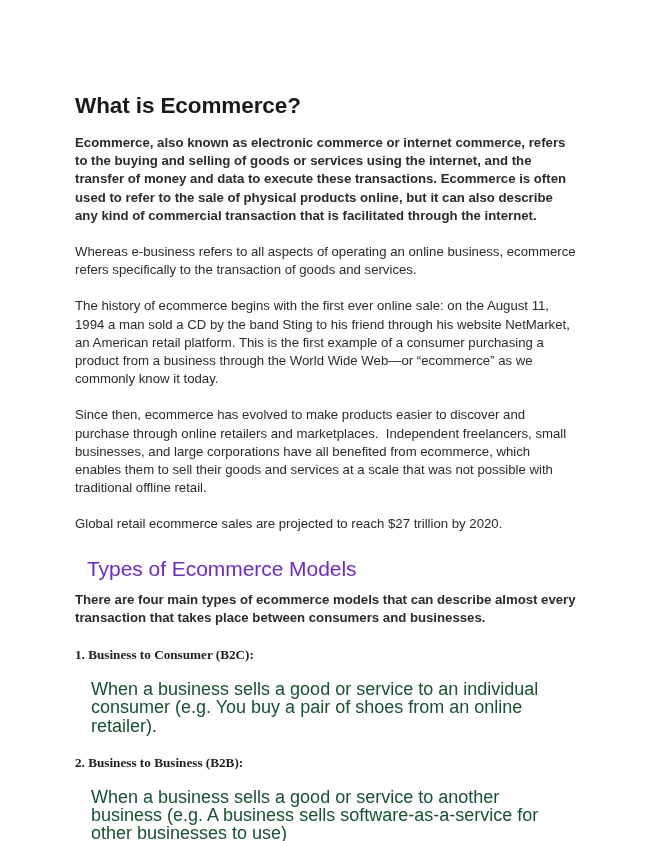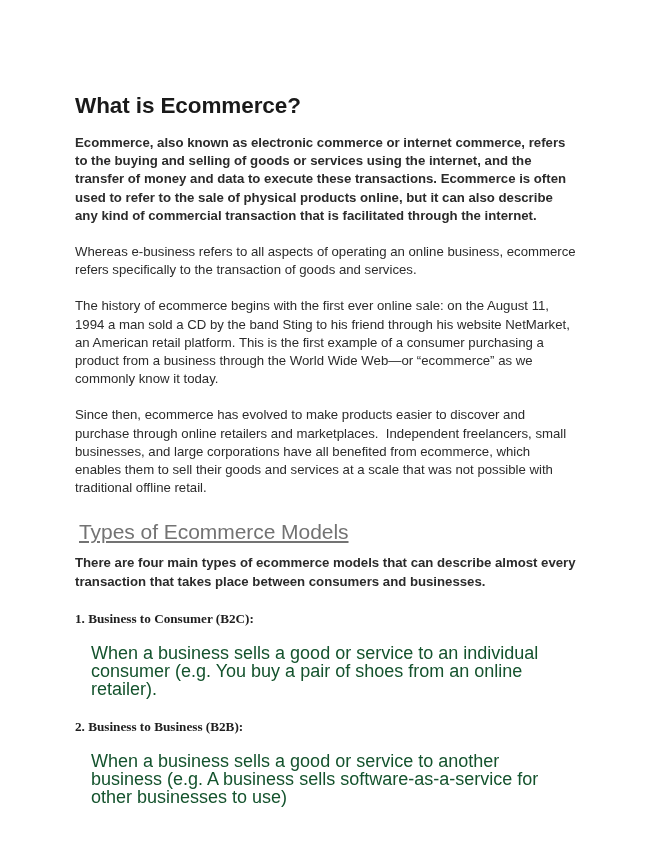--- a/index.html
+++ b/index.html
@@ -39,23 +39,22 @@
     color: #1a1a1a;
     margin: 0 0 15px 0;
   }
 
   
   .section-heading {
     font-size: 21px;
     font-weight: normal;
     line-height: 25px;
     letter-spacing: -0.05px;
-    color: #737373;
-    margin: 0 0 10px 4px;
-    text-decoration: underline;
+    color: #6d28d9;
+    margin: 0 0 10px 12px;
   }
 
   
   .para {
     font-size: 13.2px;
     line-height: 18.2px;
     color: #2b2b2b;
     margin: 0;
     text-align: left;
     white-space: pre-wrap;
@@ -103,20 +102,21 @@
     <h1 class="doc-title">What is Ecommerce?</h1>
 
     <p class="para tight">Ecommerce, also known as electronic commerce or internet commerce, refers to the buying and selling of goods or services using the internet, and the transfer of money and data to execute these transactions. Ecommerce is often used to refer to the sale of physical products online, but it can also describe any kind of commercial transaction that is facilitated through the internet.</p>
 
     <p class="para">Whereas e-business refers to all aspects of operating an online business, ecommerce refers specifically to the transaction of goods and services.</p>
 
     <p class="para">The history of ecommerce begins with the first ever online sale: on the August 11, 1994 a man sold a CD by the band Sting to his friend through his website NetMarket, an American retail platform. This is the first example of a consumer purchasing a product from a business through the World Wide Web—or “ecommerce” as we commonly know it today.</p>
 
     <p class="para">Since then, ecommerce has evolved to make products easier to discover and purchase through online retailers and marketplaces.  Independent freelancers, small businesses, and large corporations have all benefited from ecommerce, which enables them to sell their goods and services at a scale that was not possible with traditional offline retail.</p>
 
+    <p class="para">Global retail ecommerce sales are projected to reach $27 trillion by 2020.</p>
 
     <div class="spacer-before-section"></div>
 
     <h2 class="section-heading">Types of Ecommerce Models</h2>
 
     <p class="para tight">There are four main types of ecommerce models that can describe almost every transaction that takes place between consumers and businesses.</p>
 
     <div class="model-block">
       <p class="model-title">1. Business to Consumer (B2C):</p>
       <p class="model-body">When a business sells a good or service to an individual consumer (e.g. You buy a pair of shoes from an online retailer).</p>

